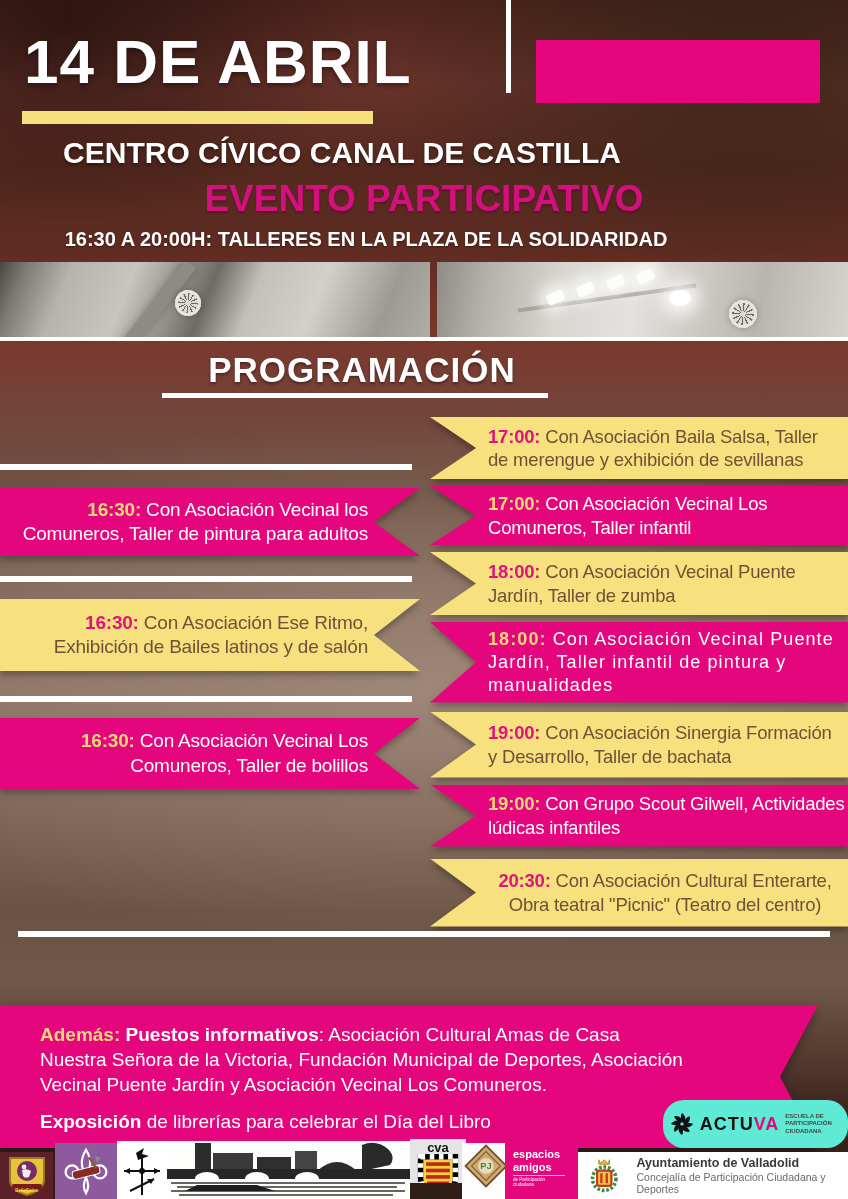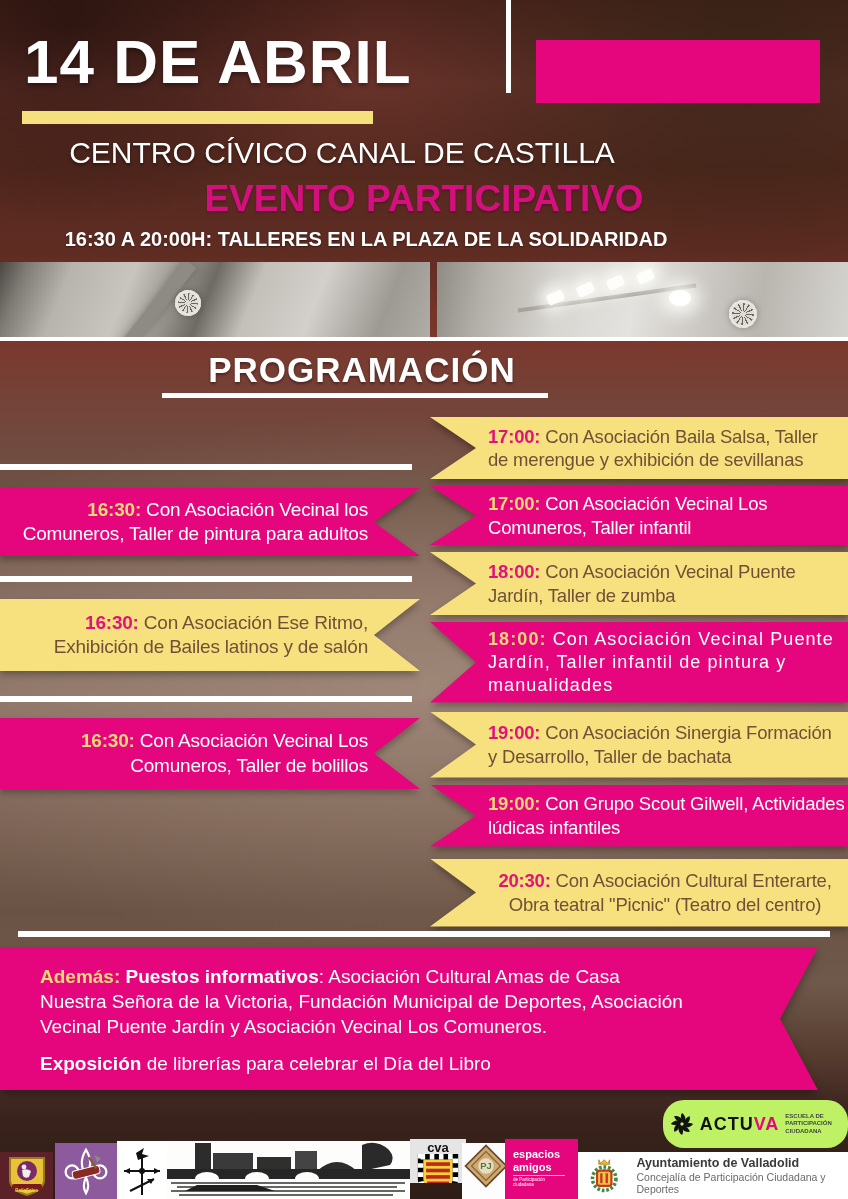--- a/index.html
+++ b/index.html
@@ -14,21 +14,21 @@
         #7b372c 28%,#74443a 34%,#6d5244 41%,#83695c 50%,#8b7366 58%,#7c6355 68%,
         #6a5344 76%,#6f594b 82%,#563b2f 88%,#3a231d 93%,#2f1c16 100%);}
   .abs{position:absolute;}
   
   .date-title{left:24px;top:26px;font-size:62px;font-weight:700;color:#fff;
     letter-spacing:1px;text-shadow:0 3px 4px rgba(0,0,0,.35);}
   .vline{left:506px;top:0;width:5px;height:93px;background:#fff;}
   .pink-rect{left:536px;top:40px;width:284px;height:63px;background:#e5067e;}
   .yellow-bar{left:22px;top:111px;width:351px;height:13px;background:#f5e07e;}
   .venue{left:0;top:136px;width:684px;text-align:center;font-size:30px;
-    font-weight:400;color:#fff;text-shadow:0 2px 3px rgba(0,0,0,.4);}
+    font-weight:700;color:#fff;text-shadow:0 2px 3px rgba(0,0,0,.4);}
   .event{left:0;top:178px;width:848px;text-align:center;font-size:37px;
     font-weight:700;color:#d4107e;text-shadow:0 2px 2px rgba(70,0,35,.35);}
   .schedule{left:0;top:228px;width:732px;text-align:center;font-size:20px;
     font-weight:700;color:#fff;text-shadow:0 1px 2px rgba(0,0,0,.4);}
   
   .photos{left:0;top:262px;width:848px;height:76px;display:flex;gap:7px;}
   .photo{position:relative;height:100%;overflow:hidden;}
   .photo-left{width:430px;background:
     linear-gradient(112deg,#4a4641 0%,#7d7a74 6%,#b7b3ad 16%,#c8c5bf 30%,
       #8f8b85 42%,#6e6a64 48%,#c3c0ba 58%,#d3d0cb 72%,#9d9993 88%,#b0ada7 100%);}
@@ -65,30 +65,30 @@
   .banner.yellow .time{color:#e3117c;}
   .banner.pink{background:#e5067e;color:#fff;}
   .banner.pink .time{color:#f2d977;}
   .banner.spaced{letter-spacing:1.1px;font-size:18px;}
   .bline{white-space:nowrap;}
   .time{font-weight:700;}
   .note{font-size:12.5px;letter-spacing:-.2px;margin-top:2px;white-space:nowrap;}
   .divider{width:412px;height:6px;background:#fff;}
   .long-line{left:18px;top:931px;width:812px;height:6px;background:#fff;}
   
-  .extra-wrap{left:0;top:947px;filter:drop-shadow(0 5px 4px rgba(0,0,0,.3));}
+  .extra-wrap{left:0;top:1005px;filter:drop-shadow(0 5px 4px rgba(0,0,0,.3));}
   .extra-banner{width:818px;min-height:126px;box-sizing:border-box;background:#e5067e;
     clip-path:polygon(0 0,100% 0,calc(100% - 38px) 50%,100% 100%,0 100%);
     color:#fff;font-size:19px;line-height:1.32;padding:17px 130px 14px 40px;}
   .extra-banner p{margin:0;}
   .extra-banner p + p{margin-top:12px;}
   .ylabel{color:#f2d977;font-weight:700;}
   .extra-banner b{font-weight:700;}
   
-  .actuva-box{left:663px;top:1100px;width:185px;height:48px;background:#bef264;
+  .actuva-box{left:663px;top:1100px;width:185px;height:48px;background:#5eead4;
     display:flex;align-items:center;justify-content:center;gap:6px;border-radius:21px;}
   .actuva-word{font-size:18px;font-weight:700;letter-spacing:1px;color:#111;}
   .actuva-word .va{color:#e5067e;}
   .actuva-tag{width:56px;font-size:6px;font-weight:700;color:#444;line-height:1.2;}
   .logo-box{position:absolute;overflow:hidden;}
   .baila{left:0;top:1152px;width:53px;height:47px;background:#5c2128;
     display:flex;align-items:center;justify-content:center;}
   .scout{left:55px;top:1143px;width:62px;height:56px;background:#8d5a9e;
     display:flex;align-items:center;justify-content:center;}
   .vane{left:117px;top:1141px;width:50px;height:58px;background:#fff;

